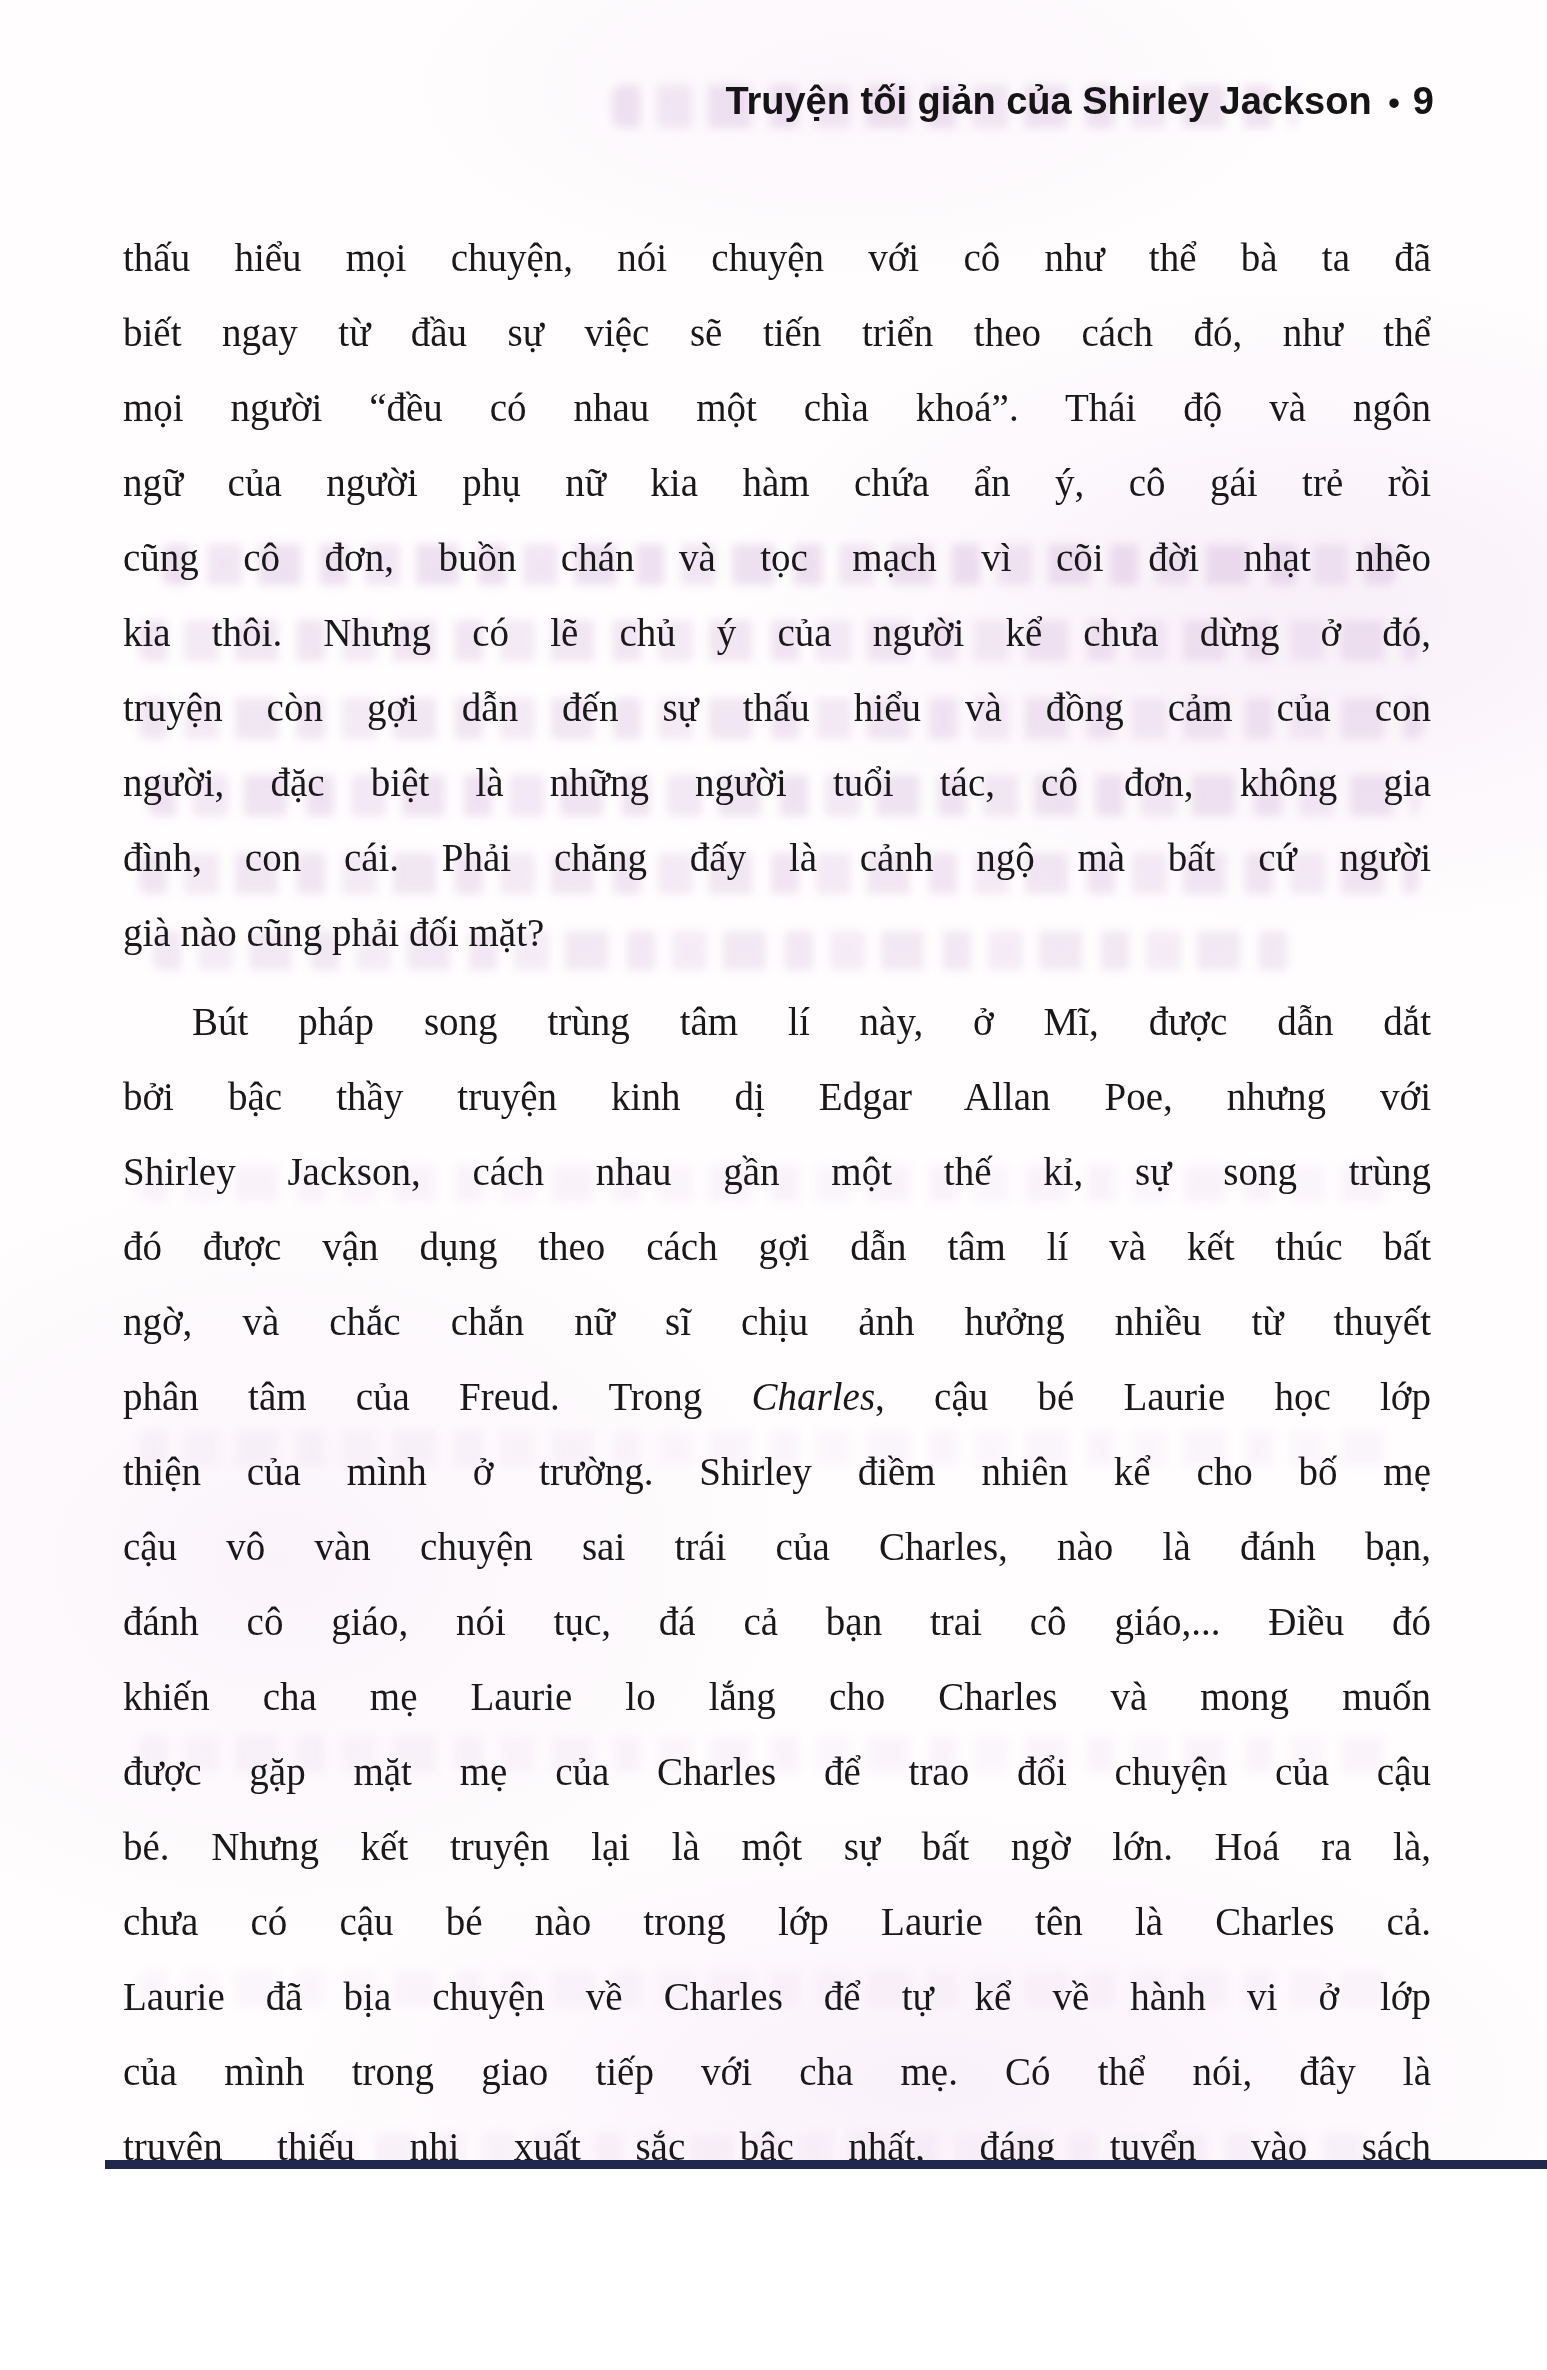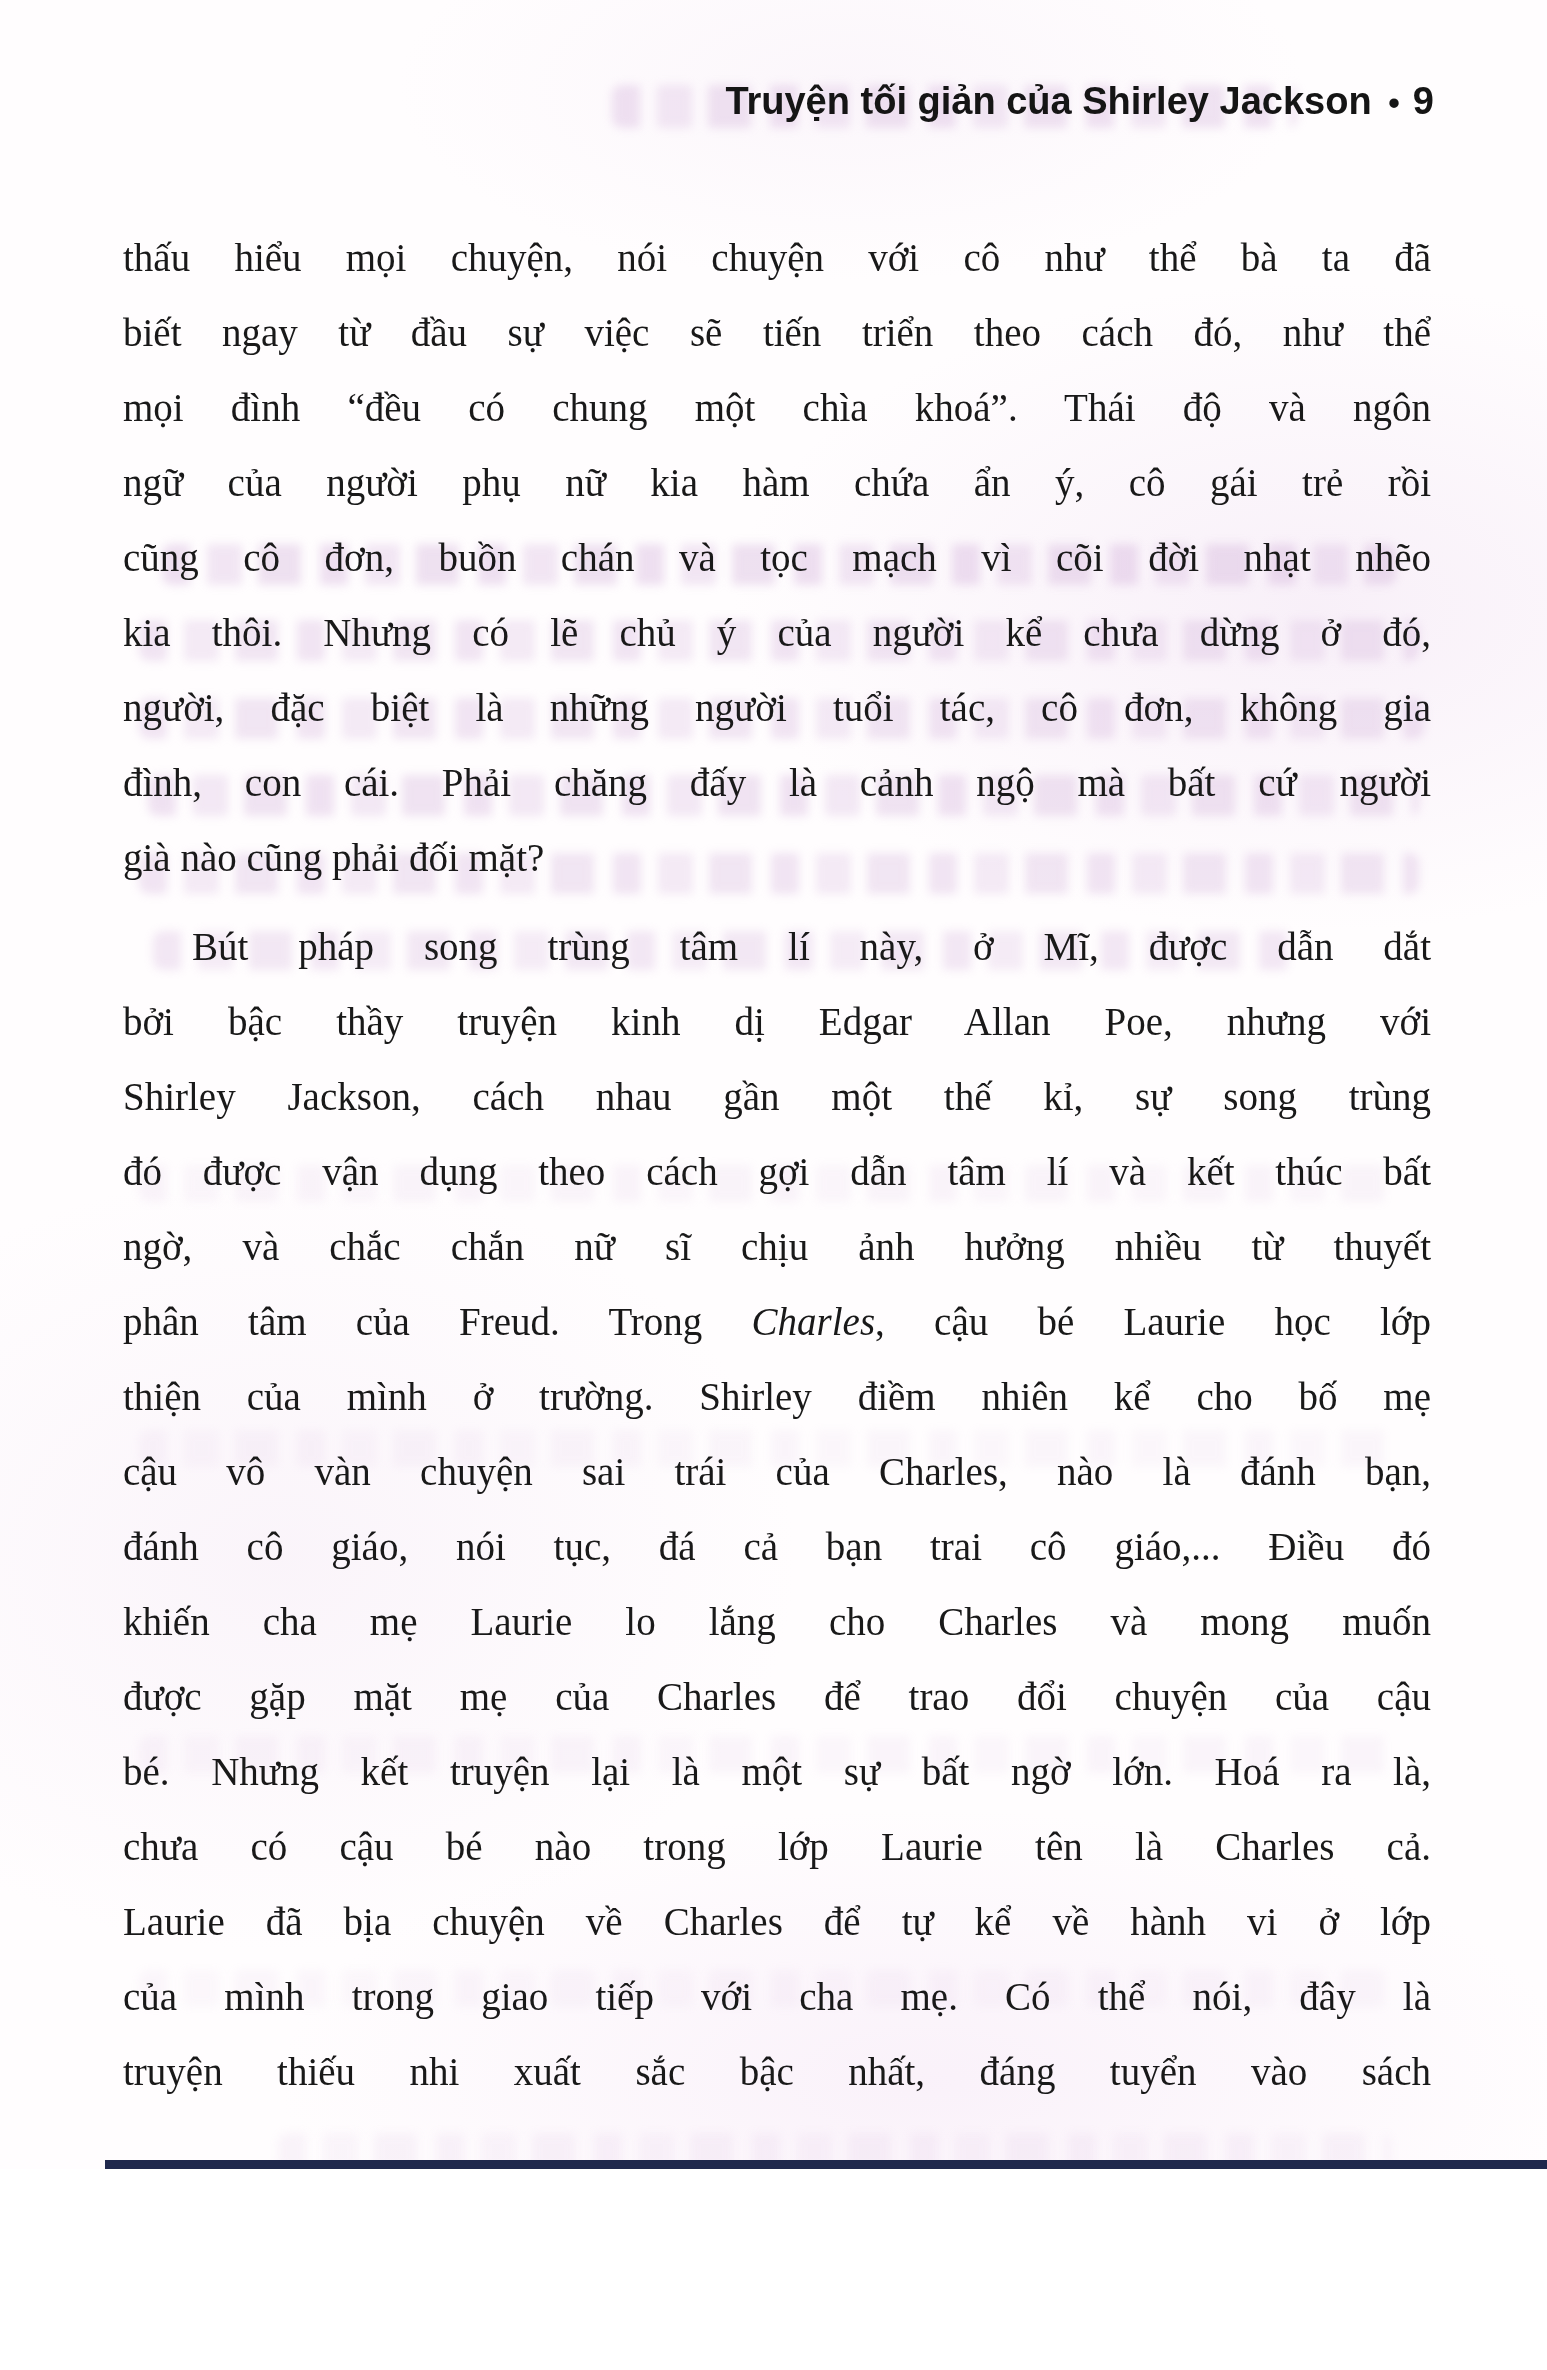--- a/index.html
+++ b/index.html
@@ -92,24 +92,25 @@
   <div class="bleed" style="left:390px; top:2263px; width:1020px; height:35px; opacity:.22;"></div>
 
   <div class="running-head">
     <span>Truyện tối giản của Shirley Jackson</span><span class="bullet">•</span><span>9</span>
   </div>
 
   <div class="body-text" style="color: rgb(25, 25, 25);">
       <div class="paragraph">
         <div class="line">thấu hiểu mọi chuyện, nói chuyện với cô như thể bà ta đã</div>
         <div class="line">biết ngay từ đầu sự việc sẽ tiến triển theo cách đó, như thể</div>
-        <div class="line">mọi đình “đều có chung một chìa khoá”. Thái độ và ngôn</div>
+        <div class="line">mọi người “đều có nhau một chìa khoá”. Thái độ và ngôn</div>
         <div class="line">ngữ của người phụ nữ kia hàm chứa ẩn ý, cô gái trẻ rồi</div>
         <div class="line">cũng cô đơn, buồn chán và tọc mạch vì cõi đời nhạt nhẽo</div>
         <div class="line">kia thôi. Nhưng có lẽ chủ ý của người kể chưa dừng ở đó,</div>
+        <div class="line">truyện còn gợi dẫn đến sự thấu hiểu và đồng cảm của con</div>
         <div class="line">người, đặc biệt là những người tuổi tác, cô đơn, không gia</div>
         <div class="line">đình, con cái. Phải chăng đấy là cảnh ngộ mà bất cứ người</div>
         <div class="line end-line">già nào cũng phải đối mặt?</div>
       </div>
       <div class="paragraph indented">
         <div class="line first-line">Bút pháp song trùng tâm lí này, ở Mĩ, được dẫn dắt</div>
         <div class="line">bởi bậc thầy truyện kinh dị Edgar Allan Poe, nhưng với</div>
         <div class="line">Shirley Jackson, cách nhau gần một thế kỉ, sự song trùng</div>
         <div class="line">đó được vận dụng theo cách gợi dẫn tâm lí và kết thúc bất</div>
         <div class="line">ngờ, và chắc chắn nữ sĩ chịu ảnh hưởng nhiều từ thuyết</div>

